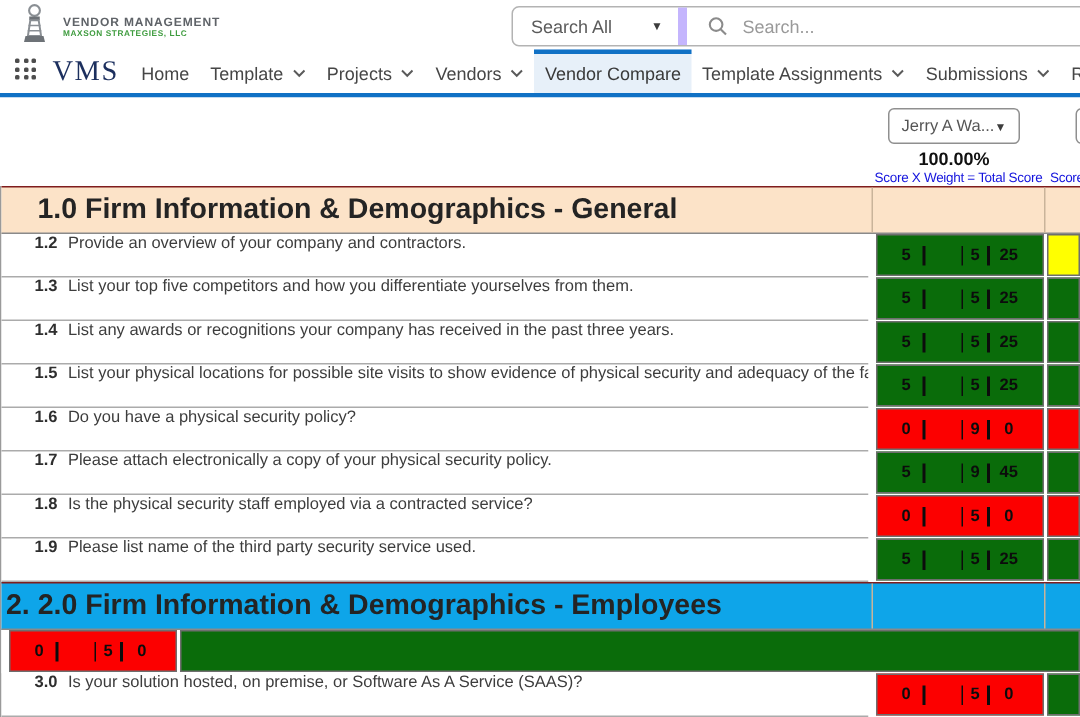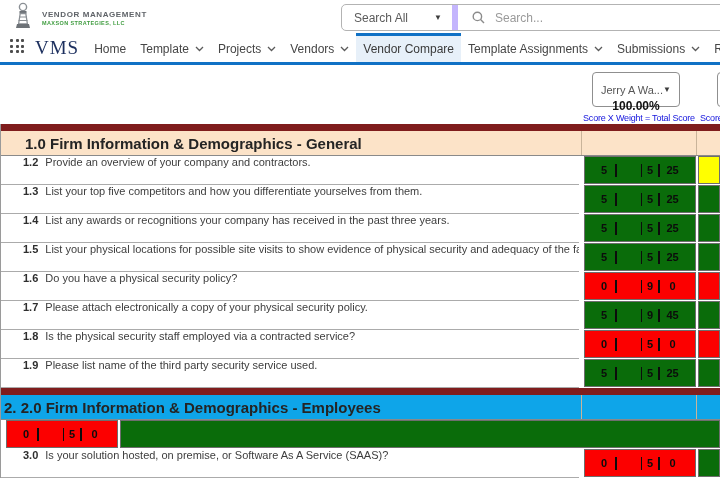--- a/index.html
+++ b/index.html
@@ -34,37 +34,37 @@
     letter-spacing:1px; margin:4px 8px 0 11px; }
   .nav-items { display:flex; align-items:stretch; }
   .nav-item { display:flex; align-items:center; padding:0 7px; font-size:12px; color:#464646;
     cursor:pointer; white-space:nowrap; border-top:3px solid transparent; }
   .nav-item.active { background:#e7f0f9; border-top:3px solid #1071c5; color:#3a3a3a; }
   .nav-item .chev { margin-left:6px; display:flex; align-items:center; }
   .blue-line { height:3px; background:#1071c5; width:720px; }
 
   
   .subheader { position:relative; height:59px; background:#fff; }
-  .vsel { position:absolute; top:7px; height:35px; width:88px; border:1px solid #8f8f8f;
+  .vsel { position:absolute; top:7px; height:24px; width:88px; border:1px solid #8f8f8f;
     border-radius:4px; background:#fff; display:flex; align-items:center; justify-content:space-between;
     padding:0 8px; font-size:11px; color:#555; cursor:pointer; }
   .vsel .tri { font-size:8px; color:#3c3c3c; }
   .vsel.v1 { left:592px; }
   .vsel.v2 { left:717px; }
   .vpercent { position:absolute; top:34px; left:580px; width:112px; text-align:center;
     font-size:12px; font-weight:bold; color:#111; }
   .vformula { position:absolute; top:48px; font-size:9px; font-weight:normal; letter-spacing:-.2px; }
   .vformula.f1 { left:574px; width:130px; text-align:center; }
   .vformula.f2 { left:700px; width:140px; text-align:left; }
 
   
   .vtable { position:relative; width:720px; border-left:1px solid #9a9a9a; }
   .section-row { position:relative; height:32px; background:#fce3c8;
-    border-top:7px solid #7f1d1d; border-bottom:1px solid #8a8a8a;
-    display:flex; align-items:center; font-size:15px; font-weight:bold; color:#242424; }
+    border-top:1px solid #7f1d1d; border-bottom:1px solid #8a8a8a;
+    display:flex; align-items:center; font-size:19px; font-weight:bold; color:#242424; }
   .section-row.indent { padding-left:24px; }
   .section-row.flush { padding-left:3px; }
   .section-row .vline { position:absolute; top:0; bottom:0; width:1px; background:#c9b49a; }
 
   .row { display:flex; height:29px; background:#fff; }
   .qcell { width:578px; display:flex; align-items:flex-start; padding-left:22px;
     border-bottom:1px solid #ababab; overflow:hidden; }
   .qnum { font-size:11px; font-weight:bold; color:#2e2e2e; margin-right:7px; white-space:nowrap; }
   .qtext { font-size:11px; color:#3d3d3d; white-space:nowrap; }
   .gapcol { width:5px; background:#fff; }

